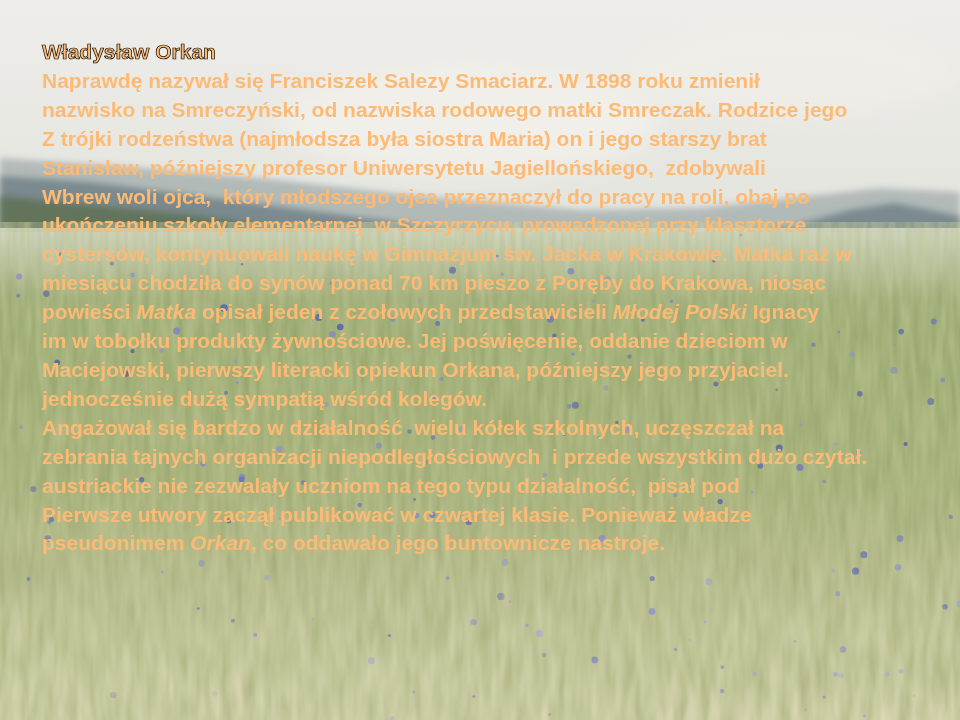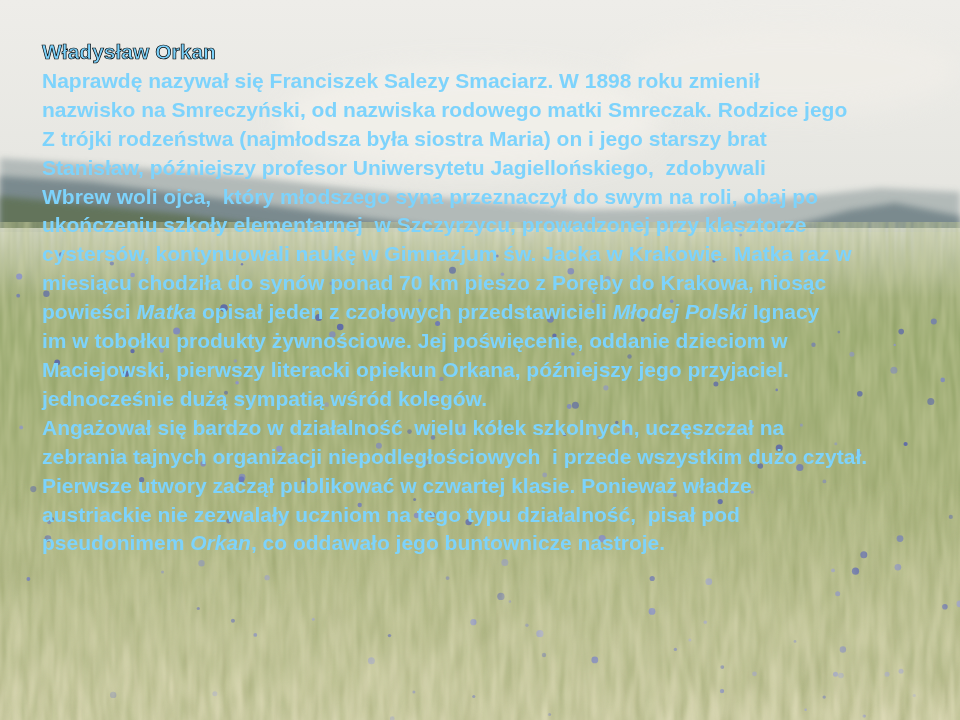--- a/index.html
+++ b/index.html
@@ -4,21 +4,21 @@
 <style>
   html,body{margin:0;padding:0;}
   body{width:960px;height:720px;overflow:hidden;background:#000;}
   .slide{
     position:relative;width:960px;height:720px;overflow:hidden;
     font-family:"Liberation Sans","DejaVu Sans",sans-serif;
   }
   .bg{position:absolute;left:0;top:0;width:960px;height:720px;display:block;}
   .textblock{
     position:absolute;left:42px;top:38px;width:884px;
-    color:#7dd3fc;font-size:21px;font-weight:bold;line-height:28.9px;
+    color:#fdba74;font-size:21px;font-weight:bold;line-height:28.9px;
   }
   .line{white-space:pre;}
   .title{-webkit-text-stroke:0.7px #000;}
   .it{font-style:italic;}
 </style>
 </head>
 <body>
 
 <div class="slide">
 
@@ -242,29 +242,29 @@
     <rect x="0" y="480" width="960" height="240" filter="url(#strawTex)" mask="url(#fadeDownMask)"></rect>
   </svg>
 
   <div class="textblock">
     <div class="line title">Władysław Orkan</div>
     <div id="body-lines">
         <div class="line"><span>Naprawdę nazywał się Franciszek Salezy Smaciarz. W 1898 roku zmienił</span></div>
         <div class="line"><span>nazwisko na Smreczyński, od nazwiska rodowego matki Smreczak. Rodzice jego</span></div>
         <div class="line"><span>Z trójki rodzeństwa (najmłodsza była siostra Maria) on i jego starszy brat</span></div>
         <div class="line"><span>Stanisław, późniejszy profesor Uniwersytetu Jagiellońskiego,  zdobywali</span></div>
-        <div class="line"><span>Wbrew woli ojca,  który młodszego syna przeznaczył do swym na roli, obaj po</span></div>
+        <div class="line"><span>Wbrew woli ojca,  który młodszego ojca przeznaczył do pracy na roli, obaj po</span></div>
         <div class="line"><span>ukończeniu szkoły elementarnej  w Szczyrzycu, prowadzonej przy klasztorze</span></div>
         <div class="line"><span>cystersów, kontynuowali naukę w Gimnazjum św. Jacka w Krakowie. Matka raz w</span></div>
         <div class="line"><span>miesiącu chodziła do synów ponad 70 km pieszo z Poręby do Krakowa, niosąc</span></div>
         <div class="line"><span>powieści </span><span class="it">Matka</span><span> opisał jeden z czołowych przedstawicieli </span><span class="it">Młodej Polski</span><span> Ignacy</span></div>
         <div class="line"><span>im w tobołku produkty żywnościowe. Jej poświęcenie, oddanie dzieciom w</span></div>
         <div class="line"><span>Maciejowski, pierwszy literacki opiekun Orkana, późniejszy jego przyjaciel.</span></div>
         <div class="line"><span>jednocześnie dużą sympatią wśród kolegów.</span></div>
         <div class="line"><span>Angażował się bardzo w działalność  wielu kółek szkolnych, uczęszczał na</span></div>
         <div class="line"><span>zebrania tajnych organizacji niepodległościowych  i przede wszystkim dużo czytał.</span></div>
+        <div class="line"><span>austriackie nie zezwalały uczniom na tego typu działalność,  pisał pod</span></div>
         <div class="line"><span>Pierwsze utwory zaczął publikować w czwartej klasie. Ponieważ władze</span></div>
-        <div class="line"><span>austriackie nie zezwalały uczniom na tego typu działalność,  pisał pod</span></div>
         <div class="line"><span>pseudonimem </span><span class="it">Orkan</span><span>, co oddawało jego buntownicze nastroje.</span></div>
       </div>
   </div>
 
 </div>
 
 </body></html>

